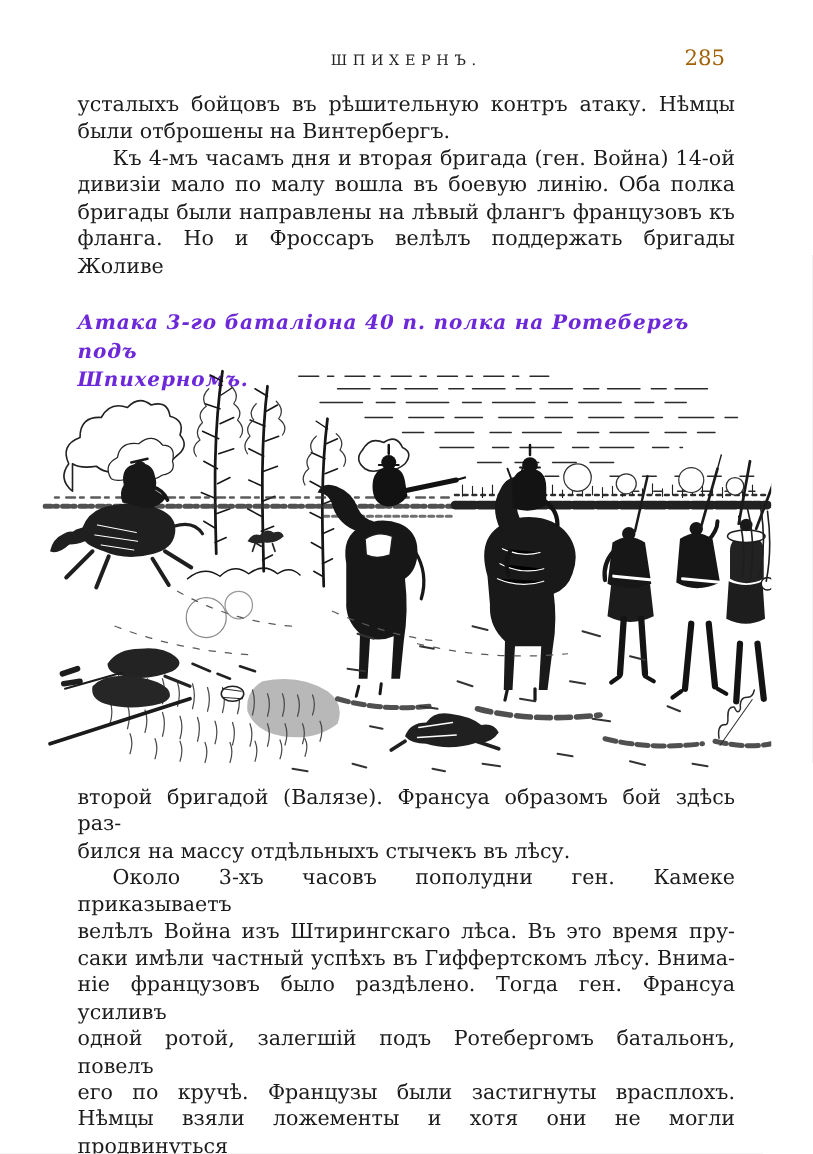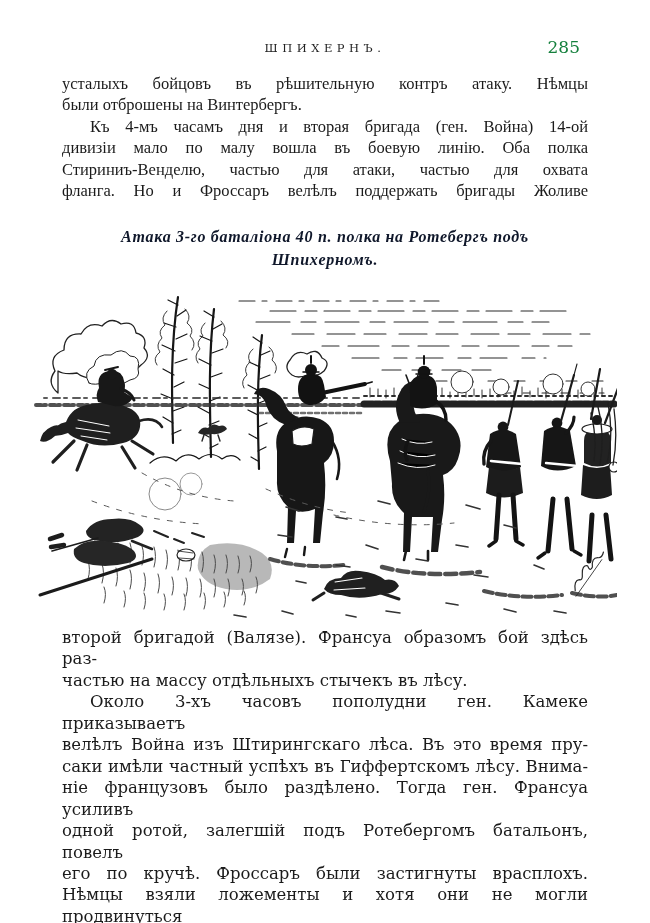--- a/index.html
+++ b/index.html
@@ -6,34 +6,34 @@
   .page{
     position:relative;width:650px;height:923px;background:#ffffff;
     font-family:"DejaVu Serif","Liberation Serif",serif;color:#1c1c1c;
     overflow:hidden;margin:0 auto;
   }
   .running-head{position:absolute;left:62px;top:37px;width:526px;height:22px;}
   .head-title{
     position:absolute;left:0;right:0;top:4px;text-align:center;
     font-size:11.5px;letter-spacing:4.5px;color:#222;
   }
-  .page-num{position:absolute;right:8px;top:0;font-size:17px;color:#15803d;}
+  .page-num{position:absolute;right:8px;top:0;font-size:17px;color:#a16207;}
   .textcol{position:absolute;left:62px;width:526px;}
-  .flow-top{top:73px;font-family:Liberation Serif, serif;}
+  .flow-top{top:73px;}
   .flow-bottom{top:627px;}
   .line{
     font-size:16.5px;line-height:21.45px;white-space:nowrap;
     text-align:justify;text-align-last:left;color:#1b1b1b;
   }
   .line.j{white-space:normal;text-align-last:justify;}
   .line.ind{text-indent:28px;}
   .fig-caption{margin-top:23px;}
   .cap-line{
-    text-align:center;font-weight:bold;font-style:italic;
-    font-size:16px;line-height:23px;letter-spacing:.7px;color:#0f172a;
+    text-align:left;font-weight:bold;font-style:italic;
+    font-size:16px;line-height:23px;letter-spacing:.7px;color:#6d28d9;
   }
   .engraving{position:absolute;left:34px;top:293px;width:583px;height:330px;}
   .engraving svg{display:block;width:100%;height:100%;}
 </style>
 </head>
 <body>
 
 <div class="page">
 
   <header class="running-head">
@@ -42,21 +42,21 @@
   </header>
 
   <main class="textcol flow-top">
     <div class="para">
       <div class="line j">усталыхъ бойцовъ въ рѣшительную контръ атаку. Нѣмцы</div>
       <div class="line">были отброшены на Винтербергъ.</div>
     </div>
     <div class="para">
       <div class="line j ind">Къ 4-мъ часамъ дня и вторая бригада (ген. Война) 14-ой</div>
       <div class="line j">дивизіи мало по малу вошла въ боевую линію. Оба полка</div>
-      <div class="line j">Стириниъ-Венделю, частью для атаки, частью для охвата</div>
+      <div class="line j">бригады были направлены на лѣвый флангъ французовъ къ</div>
       <div class="line j">фланга. Но и Фроссаръ велѣлъ поддержать бригады Жоливе</div>
     </div>
     <figcaption class="fig-caption">
       <div class="cap-line">Атака 3-го баталіона 40 п. полка на Ротебергъ подъ</div>
       <div class="cap-line">Шпихерномъ.</div>
     </figcaption>
   </main>
 
   <figure class="engraving" style="margin:0;">
     <svg viewBox="0 0 583 330" stroke-linecap="round" stroke-linejoin="round">
@@ -213,27 +213,27 @@
       <g transform="translate(540,296) rotate(-38)" stroke="#2a2a2a" fill="none">
         <path stroke-width="1.2" d="M0 2 q5 -9 10 -6 q2 3 6 -3 q5 -7 9 -3 q-2 7 3 4 q5 -8 10 -4 q3 3 8 -1"></path>
         <path stroke-width="0.8" d="M-3 7 L40 -6"></path>
       </g>
     </svg>
   </figure>
 
   <main class="textcol flow-bottom">
     <div class="para">
       <div class="line j">второй бригадой (Валязе). Франсуа образомъ бой здѣсь раз-</div>
-      <div class="line">частью на массу отдѣльныхъ стычекъ въ лѣсу.</div>
+      <div class="line">бился на массу отдѣльныхъ стычекъ въ лѣсу.</div>
     </div>
     <div class="para">
       <div class="line j ind">Около 3-хъ часовъ пополудни ген. Камеке приказываетъ</div>
       <div class="line j">велѣлъ Война изъ Штирингскаго лѣса. Въ это время пру-</div>
       <div class="line j">саки имѣли частный успѣхъ въ Гиффертскомъ лѣсу. Внима-</div>
       <div class="line j">ніе французовъ было раздѣлено. Тогда ген. Франсуа усиливъ</div>
       <div class="line j">одной ротой, залегшій подъ Ротебергомъ батальонъ, повелъ</div>
-      <div class="line j">его по кручѣ. Фроссаръ были застигнуты врасплохъ.</div>
+      <div class="line j">его по кручѣ. Французы были застигнуты врасплохъ.</div>
       <div class="line j">Нѣмцы взяли ложементы и хотя они не могли продвинуться</div>
 
     </div>
   </main>
 
 </div>
 
 </body></html>

